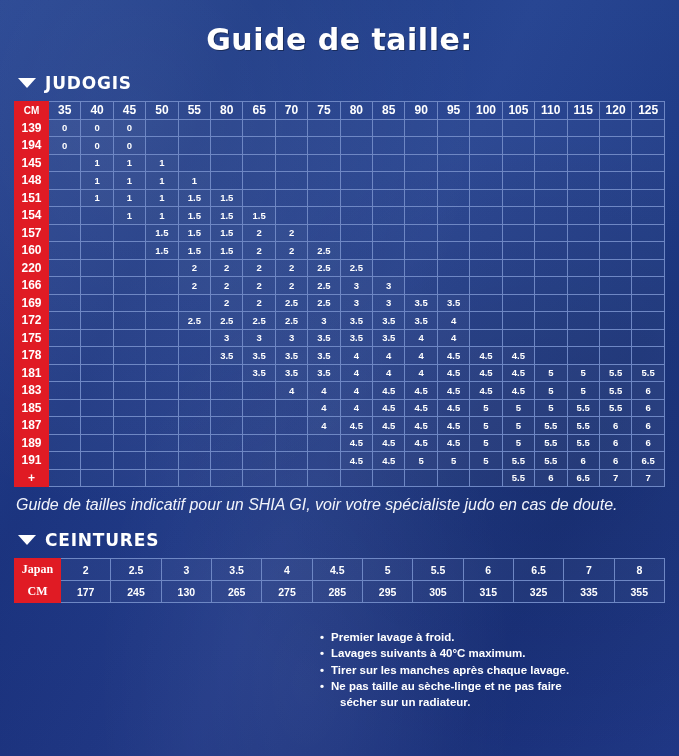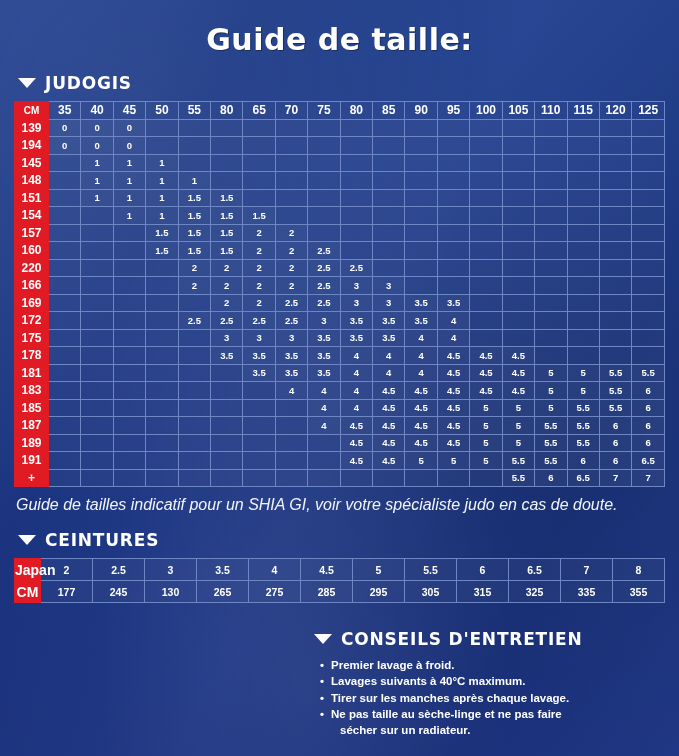--- a/index.html
+++ b/index.html
@@ -91,22 +91,23 @@
     text-align: center;
     font-weight: bold;
     font-size: 10.5px;
     height: 22px;
     padding: 0;
     background: rgba(255,255,255,0.04);
   }
   .belt-table .bl-head {
     background: #e01b24;
     border-color: #e01b24;
-    width: 26px;
-    font-size: 14px;
+    width: 46px;
+    font-size: 12px;
+    font-family: Liberation Serif, serif;
   }
   .care {
     margin-top: 26px;
     padding-left: 300px;
   }
   .care .section-head { margin-left: 0; }
   .care ul {
     list-style: none;
     margin: 4px 0 0 6px;
     padding: 0;
@@ -665,24 +666,20 @@
           <td>305</td>
           <td>315</td>
           <td>325</td>
           <td>335</td>
           <td>355</td>
         </tr>
       </tbody>
   </table>
 
   <div class="care">
-    <div class="section-head">
-      <span class="caret"></span>
-      <span class="section-title">CONSEILS D'ENTRETIEN</span>
-    </div>
     <ul>
         <li><span>Premier lavage à froid.</span></li>
         <li><span>Lavages suivants à 40°C maximum.</span></li>
         <li><span>Tirer sur les manches après chaque lavage.</span></li>
         <li><span>Ne pas taille au sèche-linge et ne pas faire</span><span class="cont">sécher sur un radiateur.</span></li>
       </ul>
   </div>
 
 </div>
 

